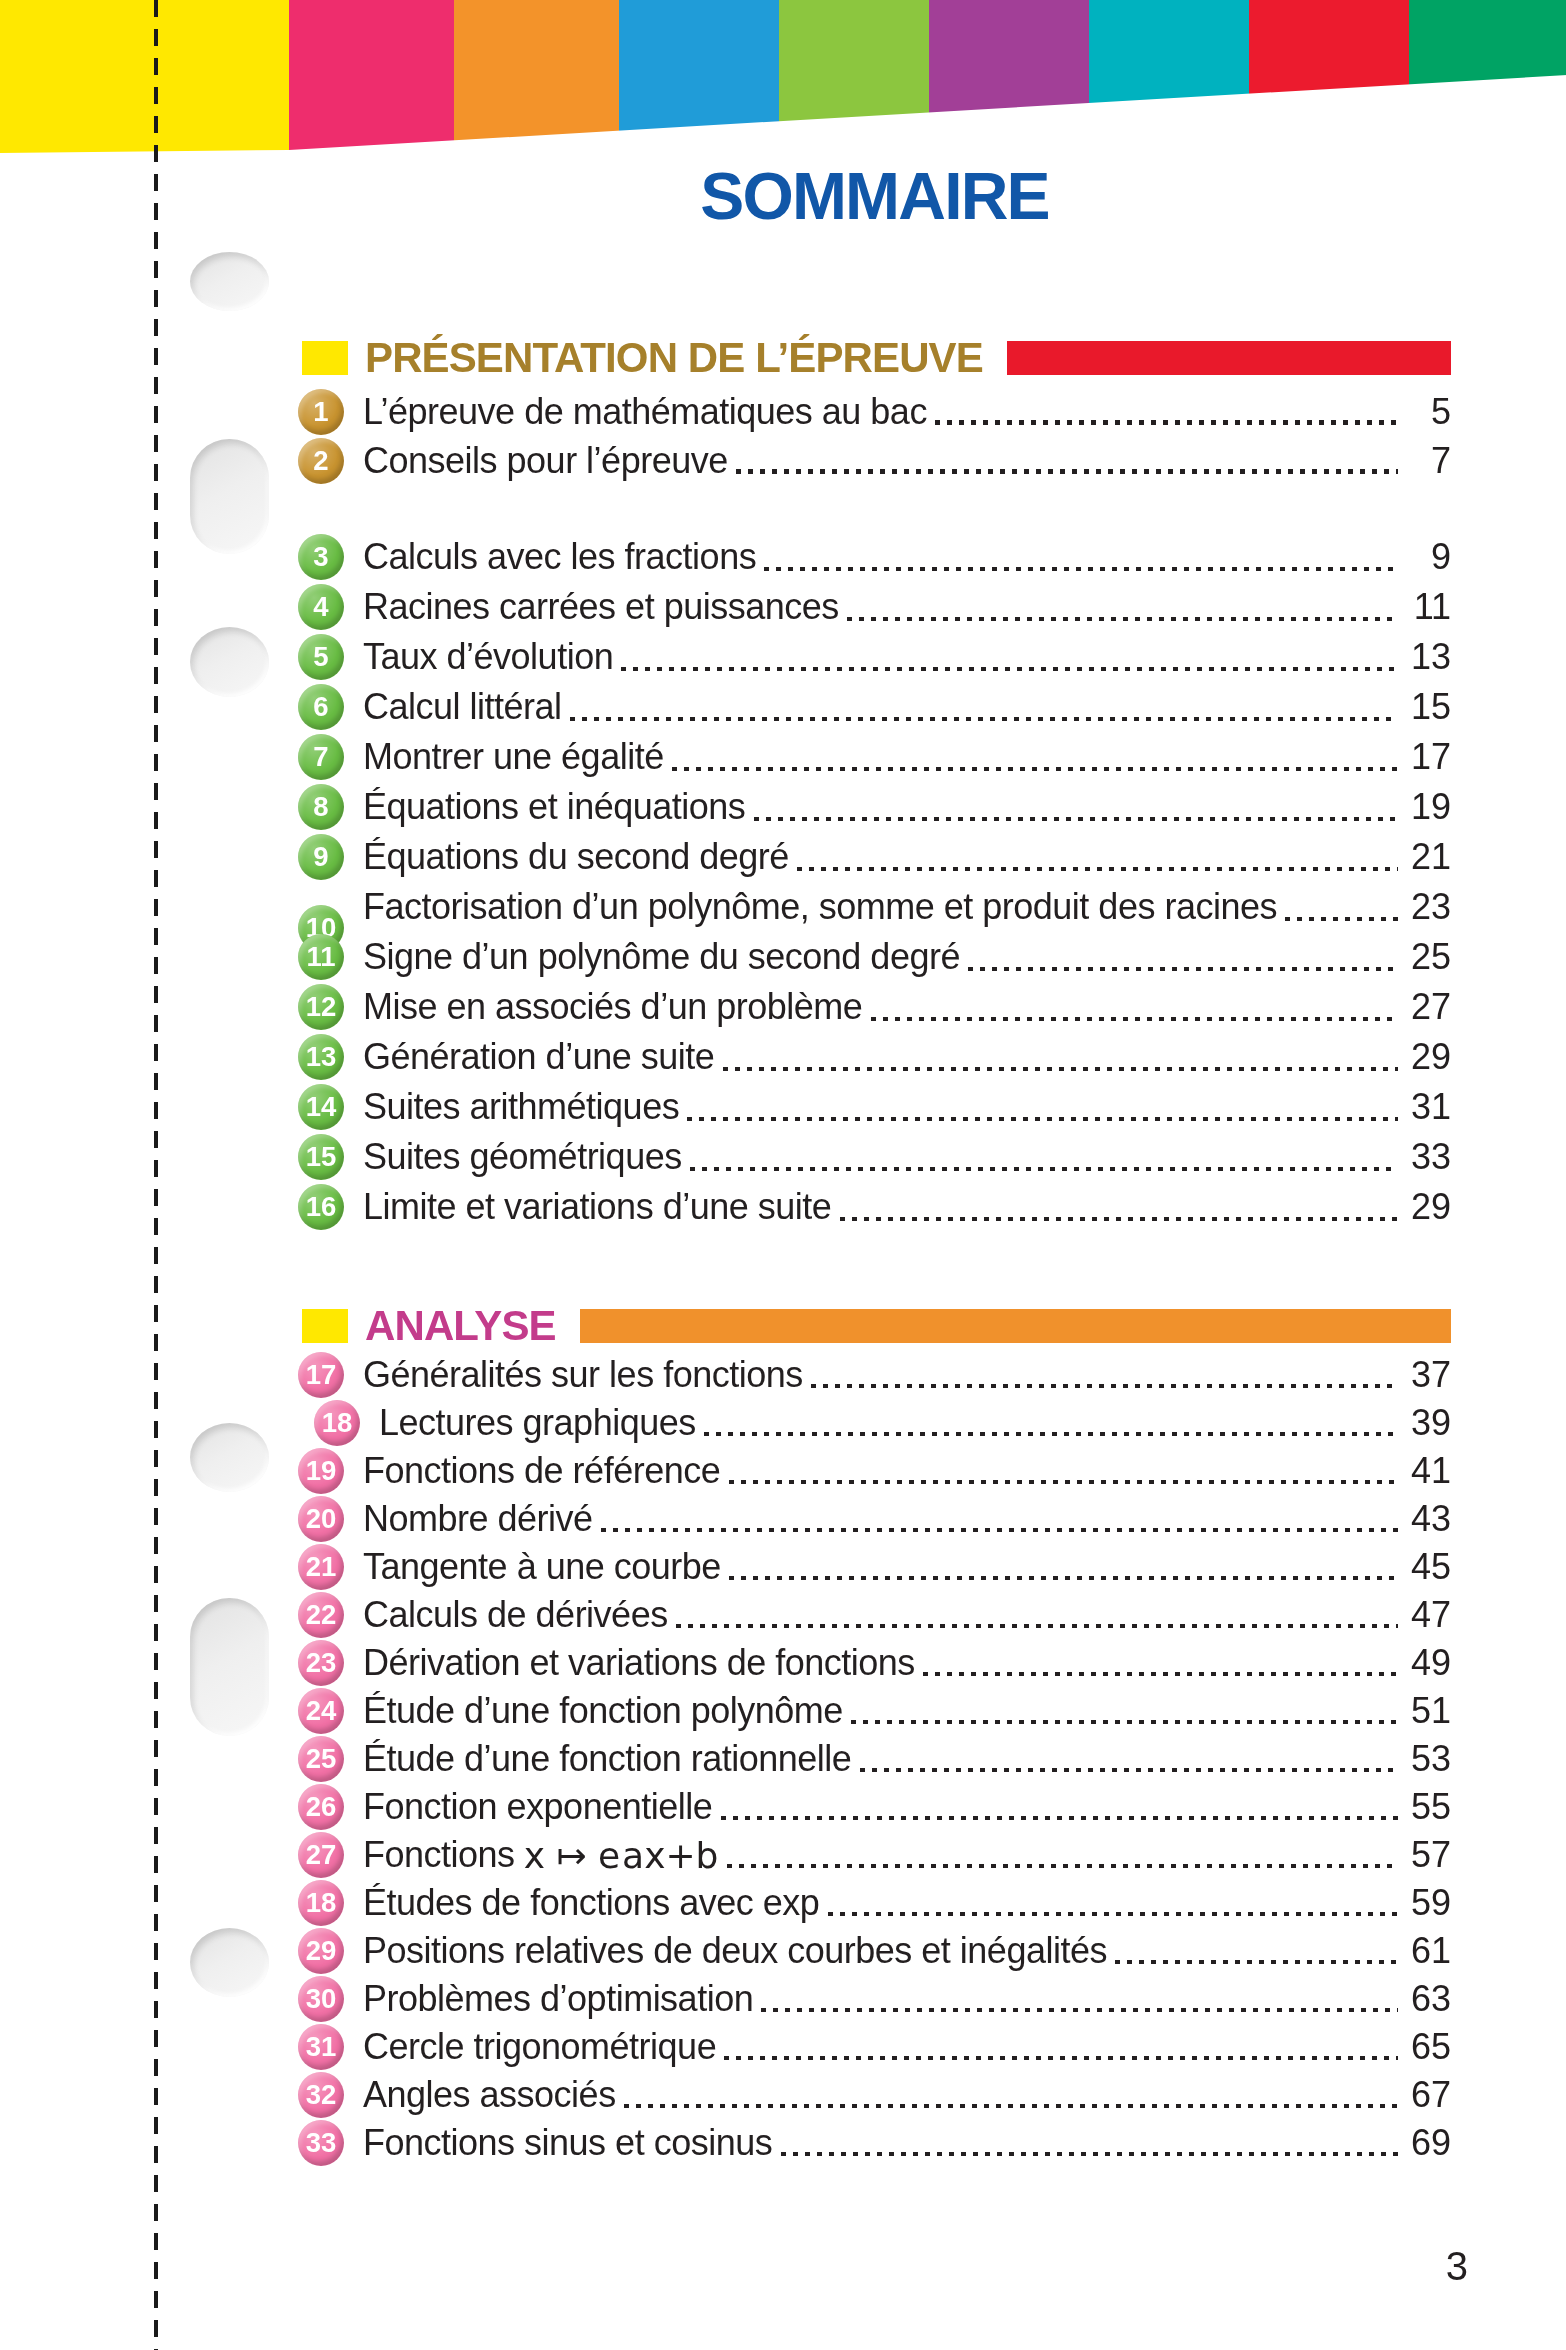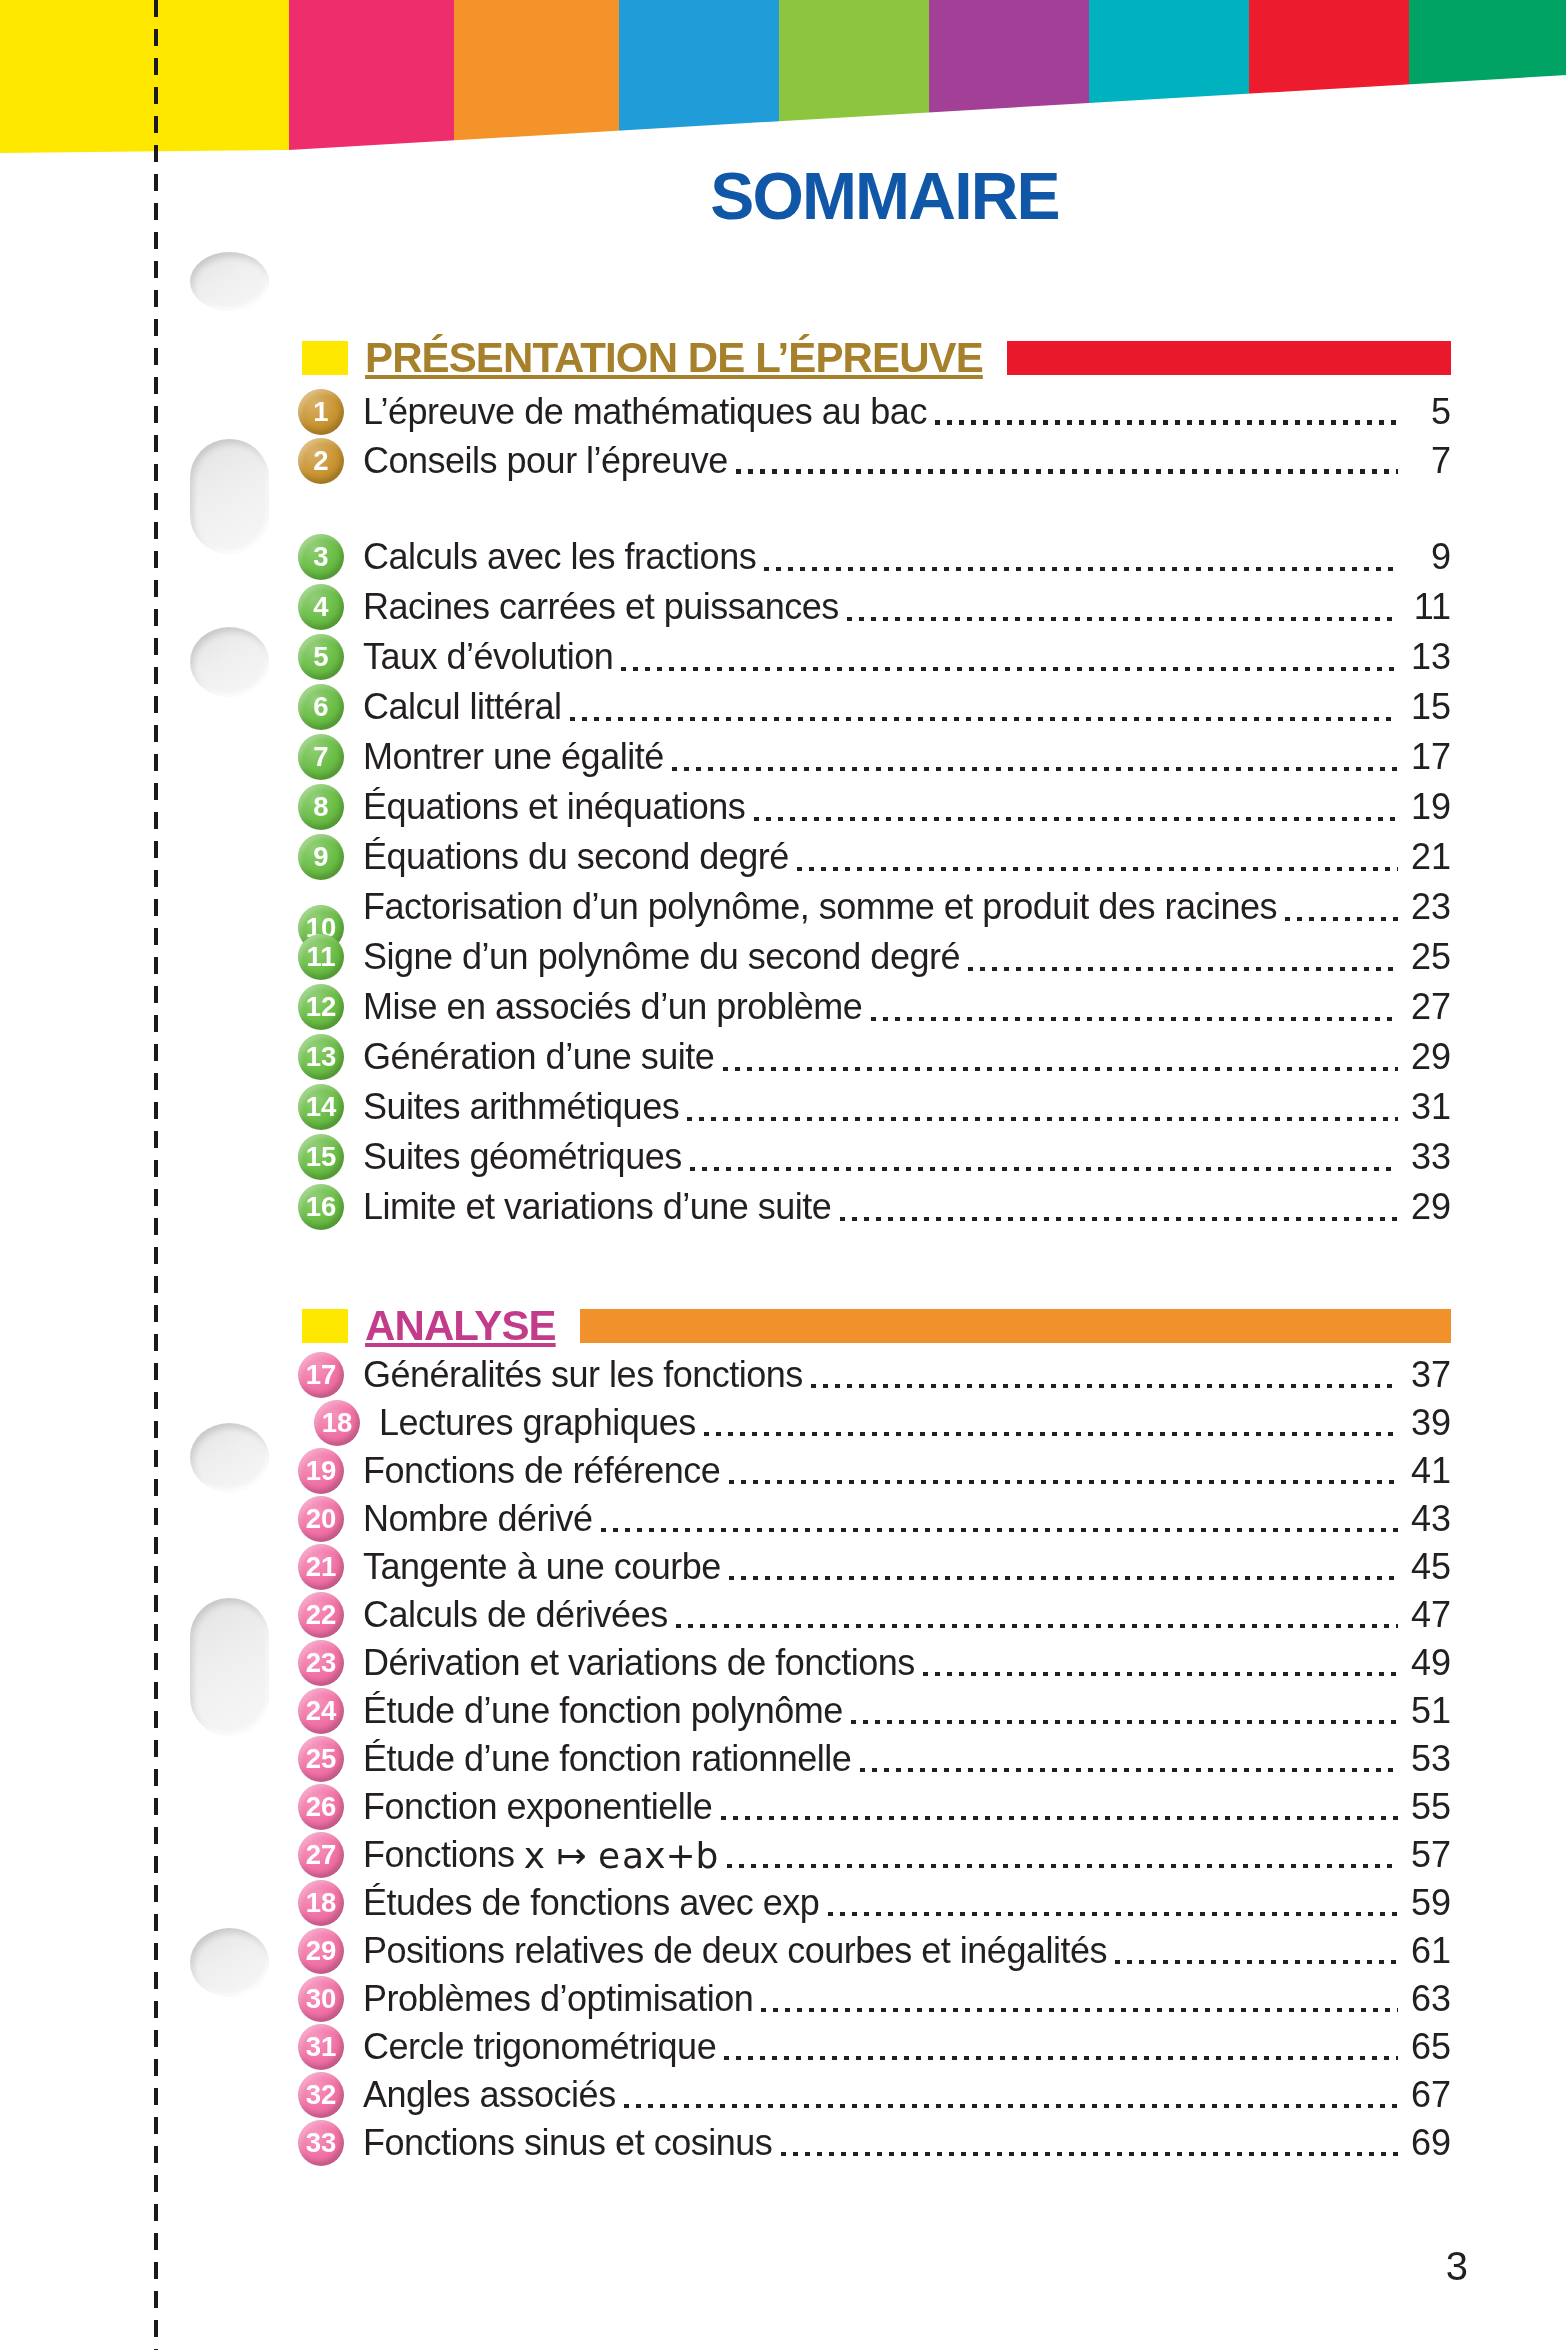--- a/index.html
+++ b/index.html
@@ -29,34 +29,34 @@
   .tab.ellipse{border-radius:50%;}
   .tab.pill{border-radius:39px;}
   .tab1{top:252px;height:59px;}
   .tab2{top:439px;height:115px;}
   .tab3{top:627px;height:70px;}
   .tab4{top:1423px;height:69px;}
   .tab5{top:1598px;height:138px;}
   .tab6{top:1928px;height:69px;}
   
   .page-title{
-    position:absolute;left:308px;width:1153px;top:158px;margin:0;
+    position:absolute;left:298px;width:1153px;top:158px;margin:0;
     text-align:center;font-size:66px;font-weight:bold;letter-spacing:-1.8px;
     color:#1157A8;
   }
   
   .section{position:absolute;left:298px;width:1153px;}
   .s0{top:341px;}
   .s1{top:525px;}
   .s2{top:1309px;}
   .sec-header{display:flex;align-items:center;height:34px;}
   .marker{width:46px;height:34px;margin-left:3.7px;flex:0 0 auto;}
   .sec-title{
     font-size:42px;font-weight:bold;letter-spacing:-0.9px;line-height:34px;
-    white-space:nowrap;padding:0 24px 0 17.4px;text-decoration:underline;
+    white-space:nowrap;padding:0 24px 0 17.4px;
   }
   .sec-bar{flex:1;height:34px;}
   .items{margin:0;padding:0;}
   .s0 .items{margin-top:12px;}
   .s1 .items{margin-top:7.3px;}
   .s2 .items{margin-top:8.3px;}
   .row{display:flex;align-items:center;}
   .s0 .row{height:49px;}
   .s1 .row{height:50px;}
   .s2 .row{height:48px;}

